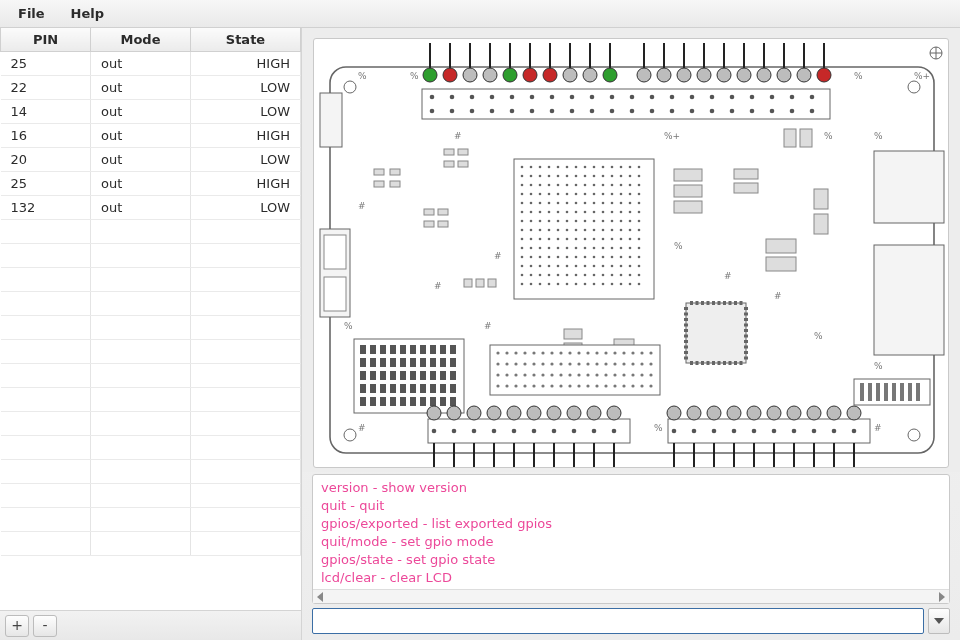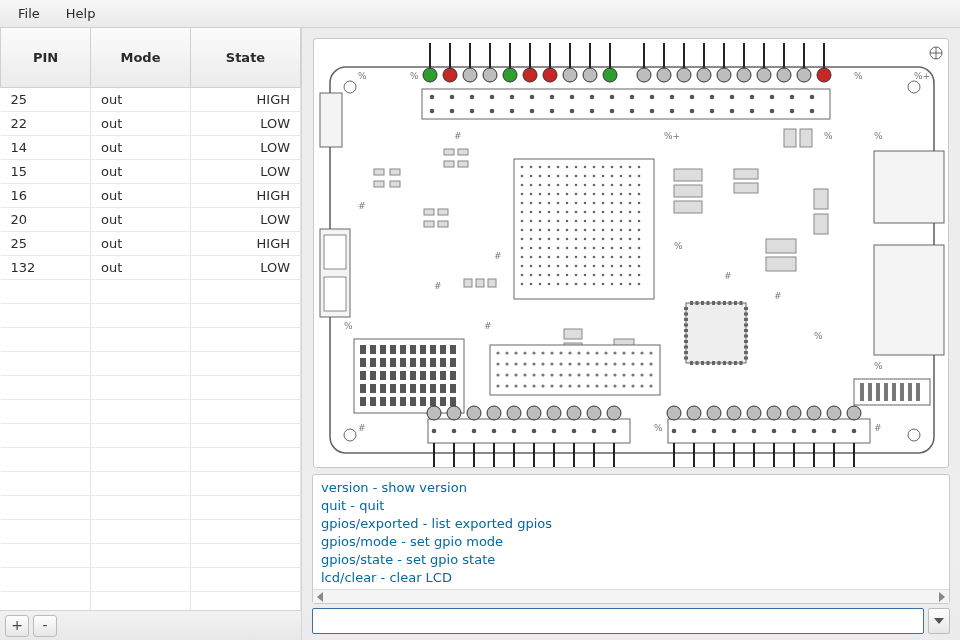--- a/index.html
+++ b/index.html
@@ -1,31 +1,31 @@
 <!DOCTYPE html>
 <html><head>
 <meta charset="utf-8">
 <style>
   * { box-sizing: border-box; margin: 0; padding: 0; }
   html, body { width: 960px; height: 640px; overflow: hidden; font-family: "DejaVu Sans", "Liberation Sans", Arial, sans-serif; font-size: 13px; background: #ededed; color: #2b2b2b; }
   .app { display: flex; flex-direction: column; width: 100%; height: 100%; background: linear-gradient(#f5f5f5,#ececec); }
   .menubar { display: flex; align-items: center; gap: 6px; height: 28px; padding: 0 8px; background: linear-gradient(#f7f7f7,#e9e9e9); border-bottom: 1px solid #d0d0d0; }
-  .menu-item { padding: 4px 10px; border-radius: 3px; cursor: default; }
+  .menu-item { padding: 4px 10px; border-radius: 3px; cursor: default; font-weight: bold; }
 
   .body { flex: 1; display: flex; min-height: 0; }
   .left { width: 302px; display: flex; flex-direction: column; border-right: 1px solid #d4d4d4; background: #fff; }
   .table-wrap { flex: 1; overflow: auto; }
   table { width: 100%; border-collapse: collapse; table-layout: fixed; }
   thead th {
     background: linear-gradient(#fbfbfb,#ebebeb);
     border: 1px solid #d0d0d0;
     border-top: none;
     font-weight: bold;
     font-size: 13px;
-    padding: 22px 4px;
+    padding: 4px 4px;
     text-align: center;
   }
   tbody td {
     border-right: 1px solid #e4e4e4;
     border-bottom: 1px solid #eaeaea;
     padding: 4px 10px;
     height: 24px;
     font-size: 13px;
   }
   tbody td:nth-child(1){ text-align: left; }
@@ -41,21 +41,21 @@
     background: linear-gradient(#fefefe,#e6e6e6);
     font-size: 14px; line-height: 18px; text-align: center;
     color:#444; cursor: pointer;
   }
 
   .right { flex:1; display:flex; flex-direction:column; min-width:0; }
   .board-pane { flex:1; padding:10px 10px 4px 10px; display:flex; align-items:center; justify-content:center; background:#ededed; }
   .board-frame { width: 636px; height: 430px; background:#fff; border:1px solid #c9c9c9; border-radius:3px; position:relative; overflow:hidden; }
 
   .console { height: 130px; margin: 2px 10px 2px 10px; border:1px solid #c9c9c9; border-radius:3px; background:#fff; display:flex; flex-direction:column; }
-  .console-text { flex:1; overflow:auto; padding: 4px 8px; font-size: 13px; line-height: 18px; color:#0369a1; position:relative;}
+  .console-text { flex:1; overflow:auto; padding: 4px 8px; font-size: 13px; line-height: 18px; color:#ec4899; position:relative;}
   .console-text .line{ white-space: nowrap; }
   .console-scroll-h { height:14px; border-top:1px solid #ddd; background:#f4f4f4; position:relative;}
   .console-scroll-h::before, .console-scroll-h::after{
     content:""; position:absolute; top:2px; width:0;height:0;
     border-top:5px solid transparent;border-bottom:5px solid transparent;
   }
   .console-scroll-h::before{ left:4px; border-right:6px solid #888;}
   .console-scroll-h::after{ right:4px; border-left:6px solid #888;}
 
   .cmd-row { display:flex; gap:4px; padding: 2px 10px 6px 10px; align-items:center; }
@@ -95,25 +95,20 @@
                 <td>out</td>
                 <td>HIGH</td>
               </tr>
               <tr>
                 <td>22</td>
                 <td>out</td>
                 <td>LOW</td>
               </tr>
               <tr>
                 <td>14</td>
-                <td>out</td>
-                <td>LOW</td>
-              </tr>
-              <tr>
-                <td>15</td>
                 <td>out</td>
                 <td>LOW</td>
               </tr>
               <tr>
                 <td>16</td>
                 <td>out</td>
                 <td>HIGH</td>
               </tr>
               <tr>
                 <td>20</td>
@@ -796,21 +791,21 @@
               <text x="120" y="250" font-size="9" fill="#777">#</text>
             </svg>
         </div>
       </div>
 
       <div class="console">
         <div class="console-text" id="console-text">
             <div class="line">version - show version</div>
             <div class="line">quit - quit</div>
             <div class="line">gpios/exported - list exported gpios</div>
-            <div class="line">gpios/mode - set gpio mode</div>
+            <div class="line">quit/mode - set gpio mode</div>
             <div class="line">gpios/state - set gpio state</div>
             <div class="line">lcd/clear - clear LCD</div>
           </div>
         <div class="console-scroll-h"></div>
       </div>
 
       <div class="cmd-row">
         <input class="cmd-input" value="" style="">
         <div class="cmd-dd">
           <svg width="10" height="6">

